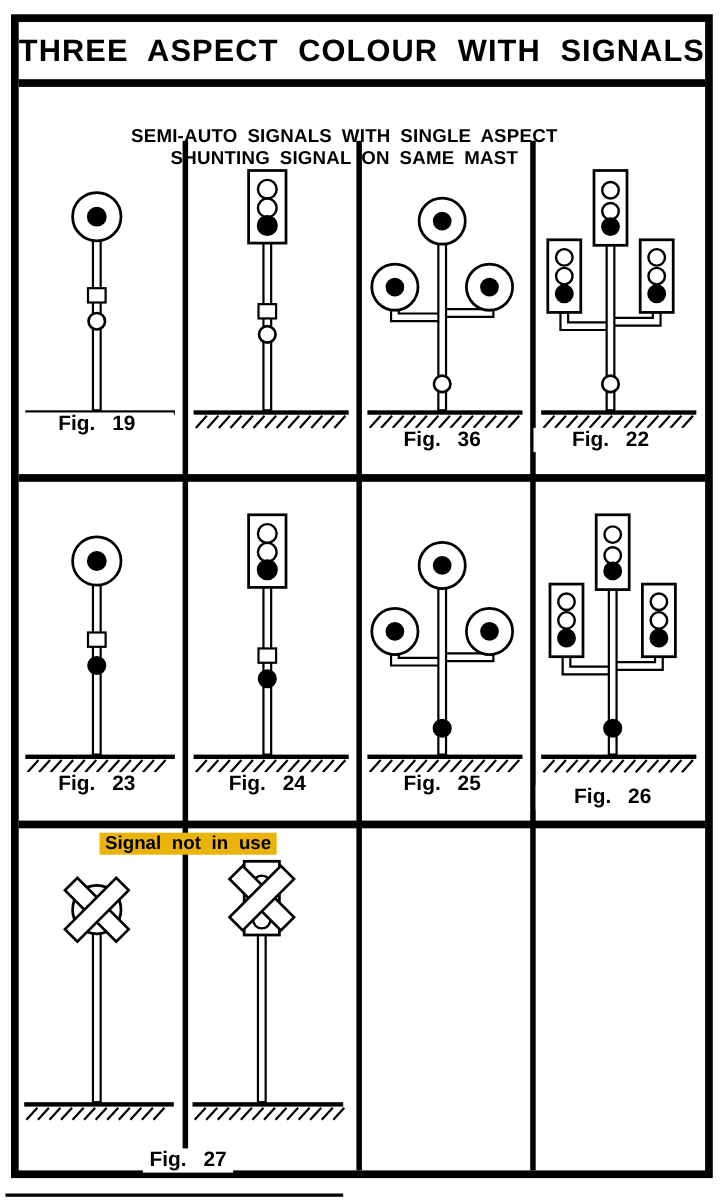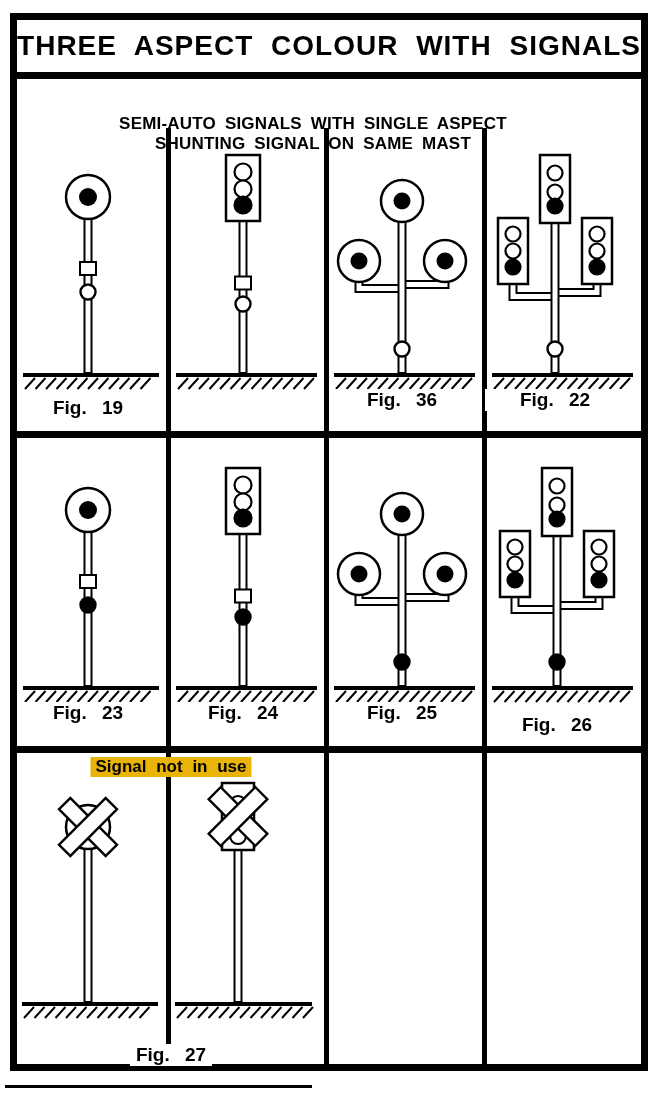--- a/index.html
+++ b/index.html
@@ -58,21 +58,21 @@
         <line x1="38.5" y1="264" x2="48.5" y2="253" stroke="#000000" stroke-width="2"></line>
         <line x1="49" y1="264" x2="59" y2="253" stroke="#000000" stroke-width="2"></line>
         <line x1="59.5" y1="264" x2="69.5" y2="253" stroke="#000000" stroke-width="2"></line>
         <line x1="70" y1="264" x2="80" y2="253" stroke="#000000" stroke-width="2"></line>
         <line x1="80.5" y1="264" x2="90.5" y2="253" stroke="#000000" stroke-width="2"></line>
         <line x1="91" y1="264" x2="101" y2="253" stroke="#000000" stroke-width="2"></line>
         <line x1="101.5" y1="264" x2="111.5" y2="253" stroke="#000000" stroke-width="2"></line>
         <line x1="112" y1="264" x2="122" y2="253" stroke="#000000" stroke-width="2"></line>
         <line x1="122.5" y1="264" x2="132.5" y2="253" stroke="#000000" stroke-width="2"></line>
       </svg>
-    <div class="fig-label" style="left: 0px; width: 140px; top: 272px;">Fig. 19</div>
+    <div class="fig-label" style="left: 0px; width: 140px; top: 250px;">Fig. 19</div>
   </div>
   <div class="cell" id="cell-fig20" style="left: 171px; top: 125px; width: 153px; height: 306px;">
     <svg width="153" height="306" viewBox="0 0 153 306">
         <rect x="68.5" y="94" width="7" height="154" fill="#ffffff" stroke="#000000" stroke-width="2"></rect>
         <rect x="55" y="30" width="34" height="66" fill="#ffffff" stroke="#000000" stroke-width="2.5"></rect>
         <circle cx="72" cy="47" r="8.5" fill="#ffffff" stroke="#000000" stroke-width="2.2"></circle>
         <circle cx="72" cy="64" r="8.5" fill="#ffffff" stroke="#000000" stroke-width="2.2"></circle>
         <circle cx="72" cy="80" r="8.5" fill="#000000" stroke="#000000" stroke-width="2.2"></circle>
         <rect x="64" y="151.5" width="16" height="13" fill="#ffffff" stroke="#000000" stroke-width="2"></rect>
         <circle cx="72" cy="179" r="7.5" fill="#ffffff" stroke="#000000" stroke-width="2.4"></circle>

